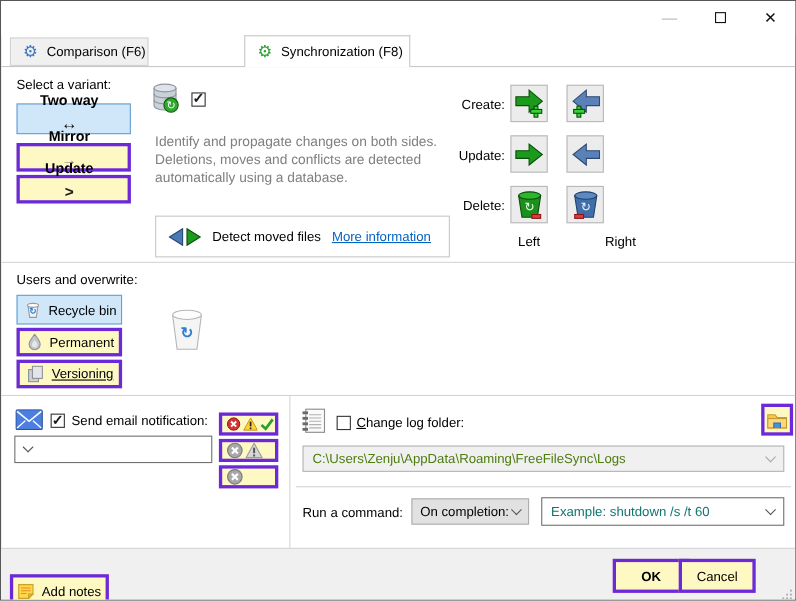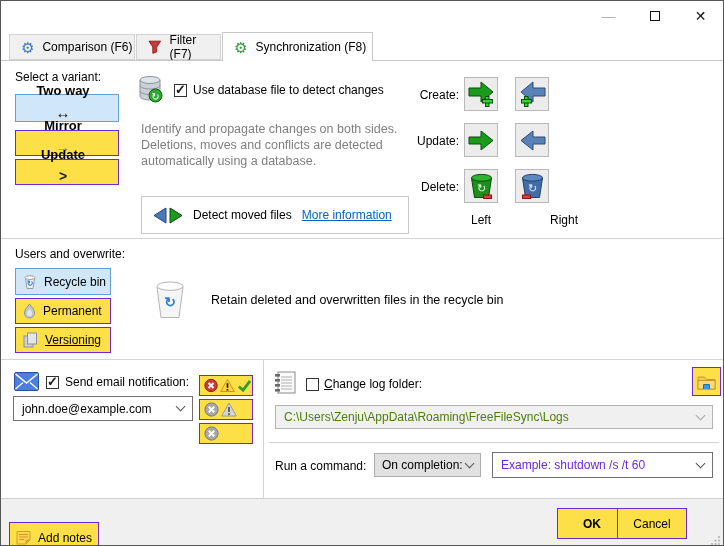--- a/index.html
+++ b/index.html
@@ -27,21 +27,21 @@
   .tab-filter{left:135px;width:85px;}
   .tab-sync{left:221px;width:151px;}
   .gear{font-size:15px;line-height:1;}
   .gear.blue{color:#3a78c2;}
   .gear.green{color:#2f9e2f;}
   
   .cb{position:absolute;width:13px;height:13px;background:#fff;border:1px solid #333;}
   .cb.checked::after{content:"✓";position:absolute;left:0px;top:-3px;font-size:13px;font-weight:bold;color:#1a1a1a;}
   .chev{display:inline-block;width:7px;height:7px;border-right:1.6px solid #555;border-bottom:1.6px solid #555;transform:rotate(45deg);margin-top:-4px;}
   .chev.light{border-color:#a6a6a6;}
-  .btn{background:#fde047;border:1px solid #6d28d9;display:flex;align-items:center;cursor:default;}
+  .btn{background:#fef9c3;border:3px solid #6d28d9;display:flex;align-items:center;cursor:default;}
   .sep-h{position:absolute;height:1px;background:#d4d4d4;}
   .sep-v{position:absolute;width:1px;background:#d4d4d4;}
   .graytext{color:#7f7f7f;}
   
   .sec-label{position:absolute;color:#000;}
   .variant-btn{position:absolute;left:14px;width:104px;height:26px;justify-content:flex-end;padding-right:8px;gap:6px;font-weight:bold;font-size:13px;flex-direction:column;}
   .variant-btn.selected{background:#cfe7f9;border:1px solid #66a0d3;}
   .variant-arrow{font-weight:bold;}
   .desc{position:absolute;left:140px;top:120px;width:262px;line-height:16px;color:#7f7f7f;font-size:12.5px;}
   .moved-box{position:absolute;left:140px;top:195px;width:268px;height:38px;border:1px solid #c8c8c8;display:flex;align-items:center;gap:10px;padding-left:11px;}
@@ -51,21 +51,21 @@
   .colcap{position:absolute;width:34px;text-align:center;}
   
   .del-btn{position:absolute;left:14px;width:96px;height:26px;padding-left:7px;gap:7px;}
   .del-btn.selected{background:#cfe7f9;border:1px solid #66a0d3;}
   
   .combo{position:absolute;background:#fff;border:1px solid #707070;display:flex;align-items:center;padding:0 8px;justify-content:space-between;}
   .combo.disabled{background:#f0f0f0;border:1px solid #b4b4b4;color:#4d7c0f;}
   .statusbtn{position:absolute;left:198px;width:54px;height:21px;padding-left:4px;gap:2px;}
   .mn{text-decoration:underline;}
   .choice{position:absolute;background:#e1e1e1;border:1px solid #adadad;display:flex;align-items:center;justify-content:space-between;padding:0 7px;}
-  .placeholder{color:#6d28d9;}
+  .placeholder{color:#0f766e;}
   
   .footer{position:absolute;left:0;top:498px;width:100%;height:48px;background:#f0f0f0;}
   .footline{position:absolute;left:0;top:497px;width:100%;height:1px;background:#d0d0d0;}
   .foot-btn{position:absolute;height:31px;justify-content:center;}
   .grip{position:absolute;right:2px;bottom:2px;}
 </style>
 </head>
 <body>
 
 <div class="dialog">
@@ -80,26 +80,20 @@
     <div class="winbtn close">
         <span>✕</span>
       </div>
   </div>
 
   <div class="nb-topline"></div>
   <div class="tab inactive tab-comparison">
     <span class="gear blue">⚙</span>
     <span>Comparison (F6)</span>
   </div>
-  <div class="tab inactive tab-filter">
-    <svg width="14" height="14" viewBox="0 0 14 14">
-      <path d="M1 1 H13 L9 7 V12 L5 13.5 V7 Z" fill="#c63a3a" stroke="#8e1d1d"></path>
-    </svg>
-    <span>Filter (F7)</span>
-  </div>
   <div class="tab active tab-sync">
     <span class="gear green">⚙</span>
     <span>Synchronization (F8)</span>
   </div>
 
   <div class="sec-label" style="left:14px;top:69px;">Select a variant:</div>
 
   <div class="btn variant-btn selected" style="top:93px;height:28px;">
     <span>Two way</span>
     <span class="variant-arrow" style="color:#111;font-size:15px;">↔</span>
@@ -115,21 +109,20 @@
 
   <svg style="position:absolute;left:136px;top:74px;" width="26" height="28" viewBox="0 0 26 28">
     <path d="M3 5 V21 c0 2.4 4.5 4 10 4 s10 -1.6 10 -4 V5" fill="#c9d0d8" stroke="#8d949c"></path>
     <ellipse cx="13" cy="5" rx="10" ry="3.5" fill="#dde3e9" stroke="#8d949c"></ellipse>
     <path d="M3 10.5 c0 2 4.5 3.5 10 3.5 s10 -1.5 10 -3.5" fill="none" stroke="#8d949c"></path>
     <path d="M3 16 c0 2 4.5 3.5 10 3.5 s10 -1.5 10 -3.5" fill="none" stroke="#8d949c"></path>
     <circle cx="18.5" cy="20.5" r="6.5" fill="#2faa2f" stroke="#0d5c0d"></circle>
     <text x="18.5" y="24.5" font-size="10" fill="#ffffff" text-anchor="middle">↻</text>
   </svg>
   <span class="cb checked" style="left:173px;top:83px;"></span>
-  <div class="sec-label" style="left:192px;top:82px;">Use database file to detect changes</div>
 
   <div class="desc">Identify and propagate changes on both sides. Deletions, moves and conflicts are detected automatically using a database.</div>
 
   <div class="moved-box">
     <svg width="30" height="17" viewBox="0 0 30 17">
       <polygon points="13,1 13,16 1,8.5" fill="#4a7ab5" stroke="#27466e"></polygon>
       <polygon points="17,1 17,16 29,8.5" fill="#1c9a1c" stroke="#0b4d0b"></polygon>
     </svg>
     <span>Detect moved files</span>
     <span class="link">More information</span>
@@ -211,34 +204,32 @@
       <rect x="4.5" y="1" width="9" height="11" fill="#e3e5e8" stroke="#8d9199"></rect>
     </svg>
     <span>Versioning</span>
   </div>
 
   <svg style="position:absolute;left:151px;top:278px;" width="36" height="42" viewBox="0 0 36 42">
     <path d="M5 8 L9 38.5 H27 L31 8 Z" fill="#f5f5f5" stroke="#b5b5b5"></path>
     <ellipse cx="18" cy="7.2" rx="13" ry="4.2" fill="#fdfdfd" stroke="#b5b5b5"></ellipse>
     <text x="18" y="28" font-size="14" fill="#2e7fd4" text-anchor="middle" font-weight="bold">↻</text>
   </svg>
-  <div class="sec-label graytext" style="left:210px;top:292px;font-size:12.5px;">Retain deleted and overwritten files in the recycle bin</div>
 
   <div class="sep-h" style="left:0;top:358px;width:724px;"></div>
 
   <svg style="position:absolute;left:13px;top:371px;" width="25" height="19" viewBox="0 0 25 19">
     <rect x="0.5" y="0.5" width="24" height="18" rx="1.5" fill="#4c7ee0" stroke="#29519c"></rect>
     <path d="M1.5 2 L12.5 11 L23.5 2" fill="none" stroke="#ffffff" stroke-width="1.5"></path>
     <path d="M1.5 17 L9 10.5 M23.5 17 L16 10.5" fill="none" stroke="#ffffff" stroke-width="1.2"></path>
   </svg>
   <span class="cb checked" style="left:45px;top:375px;"></span>
   <div class="sec-label" style="left:64px;top:374px;">Send email notification:</div>
 
   <div class="combo" style="left:12px;top:395px;width:180px;height:25px;">
-    <span>john.doe@example.com</span>
     <span class="chev"></span>
   </div>
 
   <div class="btn statusbtn" style="top:374px;">
     <svg width="15" height="15" viewBox="0 0 15 15">
       <circle cx="7.5" cy="7.5" r="6.6" fill="#d23535" stroke="#8e1515"></circle>
       <path d="M4.8 4.8 L10.2 10.2 M10.2 4.8 L4.8 10.2" stroke="#ffffff" stroke-width="2"></path>
     </svg>
     <svg width="16" height="15" viewBox="0 0 16 15">
       <polygon points="8,1 15.3,14 0.7,14" fill="#ffd23e" stroke="#c29112"></polygon>

